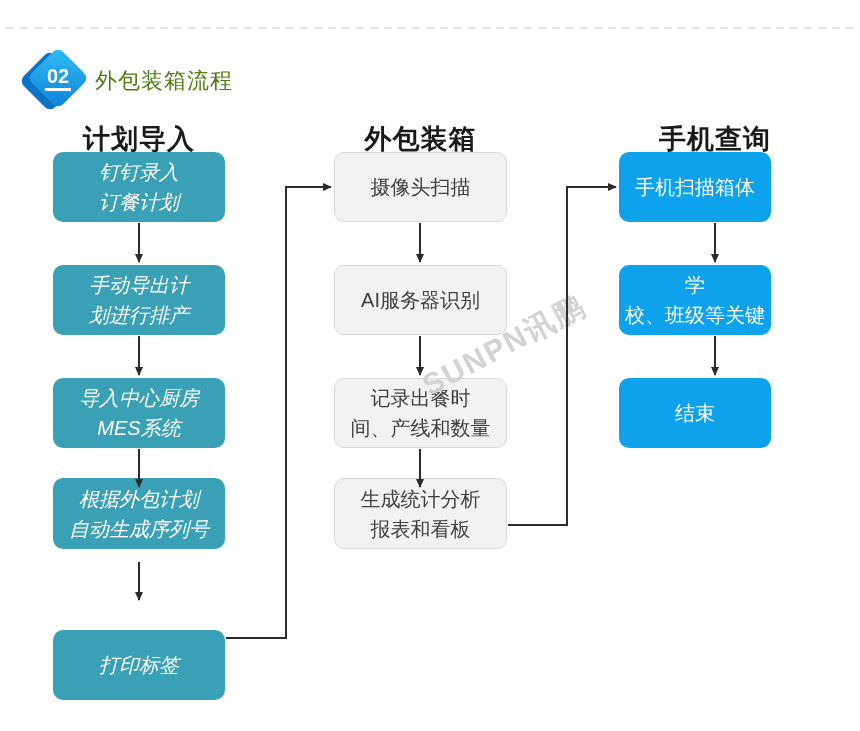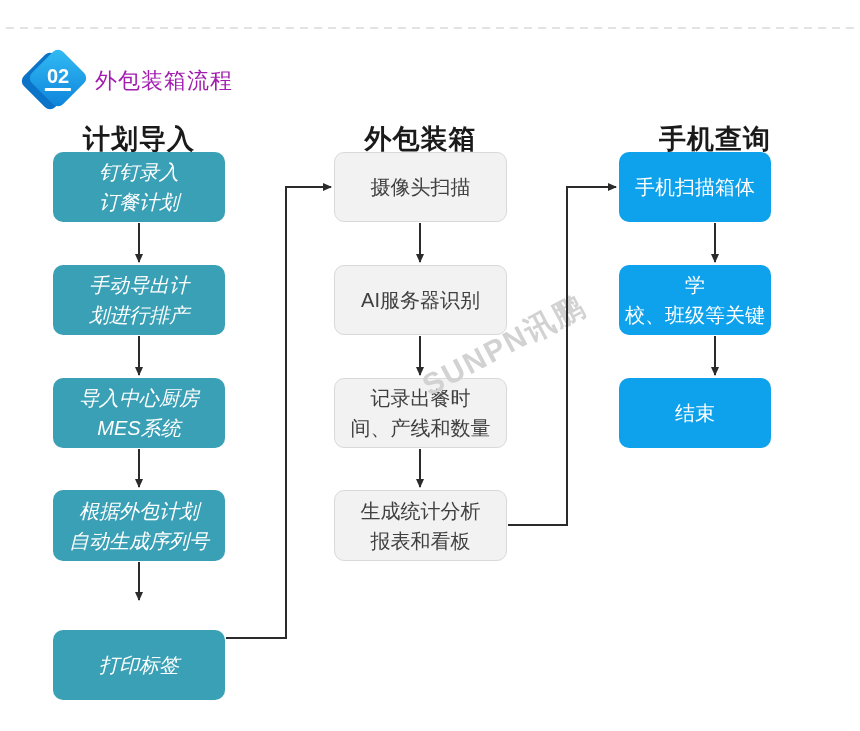--- a/index.html
+++ b/index.html
@@ -53,21 +53,21 @@
     font-weight: bold;
     border-bottom: 3px solid #ffffff;
     padding: 0 2px 1px 2px;
     line-height: 1.1;
   }
   .section-title {
     position: absolute;
     left: 95px;
     top: 66px;
     font-size: 22px;
-    color: #a21caf;
+    color: #4d7c0f;
     font-weight: 500;
     letter-spacing: 1px;
     white-space: nowrap;
   }
 
   
   .col-header {
     position: absolute;
     top: 121px;
     font-size: 27px;
@@ -98,21 +98,21 @@
   .box-teal { background: #3aa0b5; color: #ffffff; }
   .box-gray { background: #f2f2f2; border: 1px solid #d9d9d9; color: #404040; }
   .box-blue { background: #0fa2ec; color: #ffffff; }
 
   .c1 { left: 53px;  width: 172px; font-style: italic; }
   .c2 { left: 334px; width: 173px; }
   .c3 { left: 619px; width: 152px; }
   .r1 { top: 152px; height: 70px; }
   .r2 { top: 265px; height: 70px; }
   .r3 { top: 378px; height: 70px; }
-  .r4 { top: 490px; height: 71px; }
+  .r4 { top: 478px; height: 71px; }
   .r5 { top: 630px; height: 70px; }
 
   
   .watermark {
     position: absolute;
     left: 504px;
     top: 346px;
     transform: translate(-50%, -50%) rotate(-28deg);
     font-size: 30px;
     font-weight: bold;

